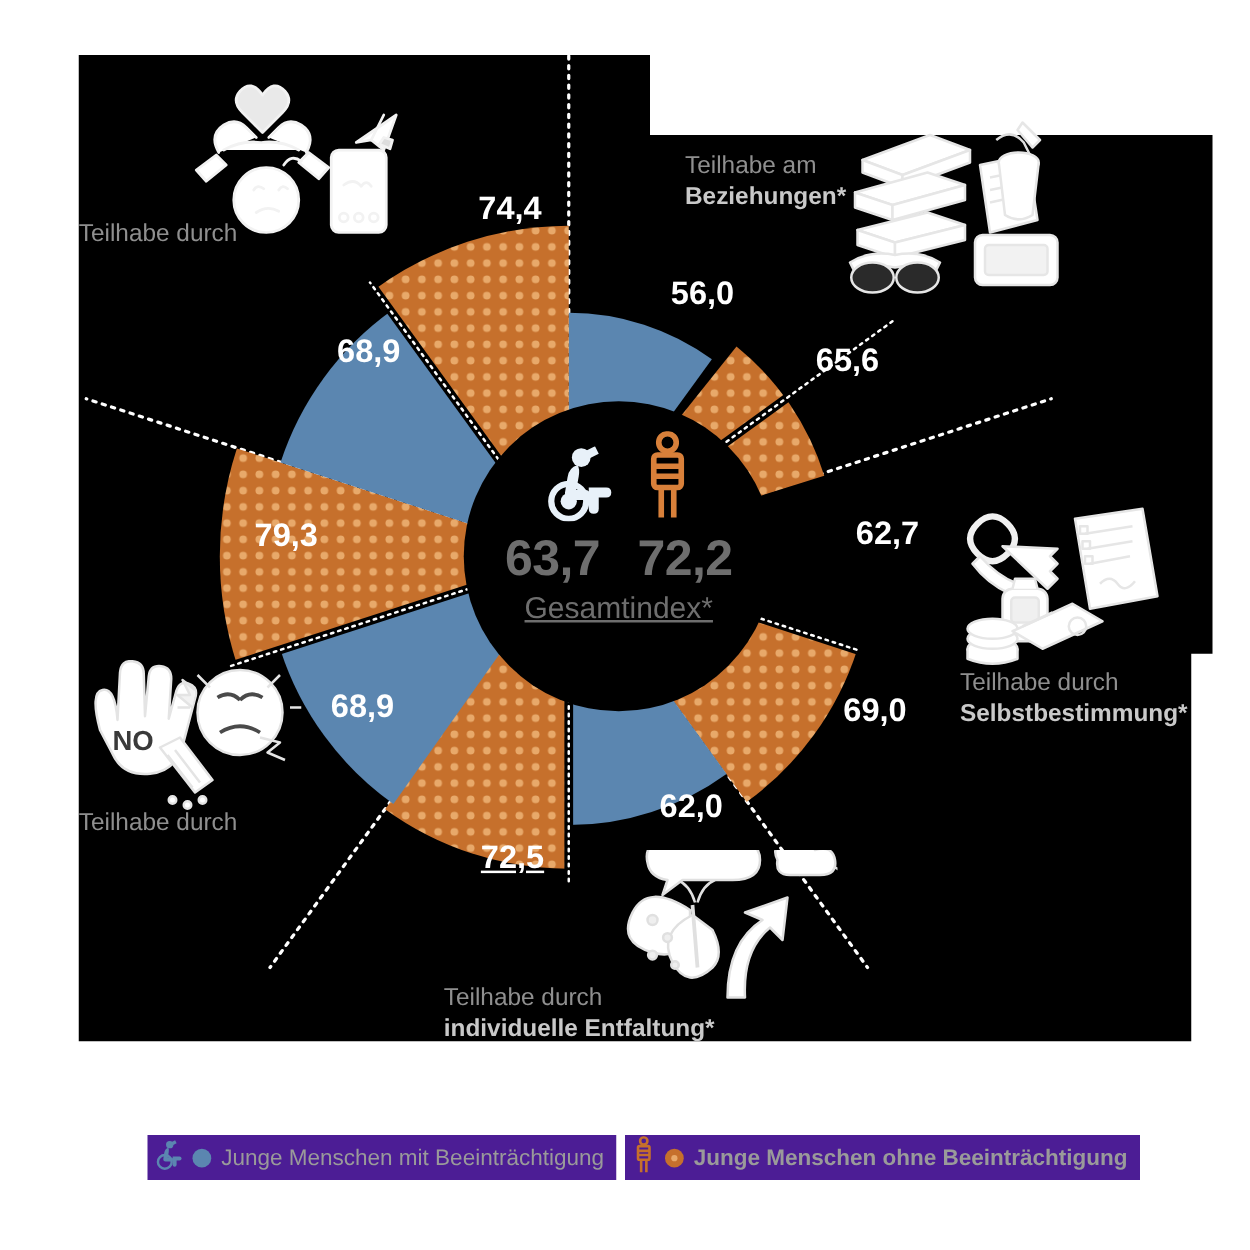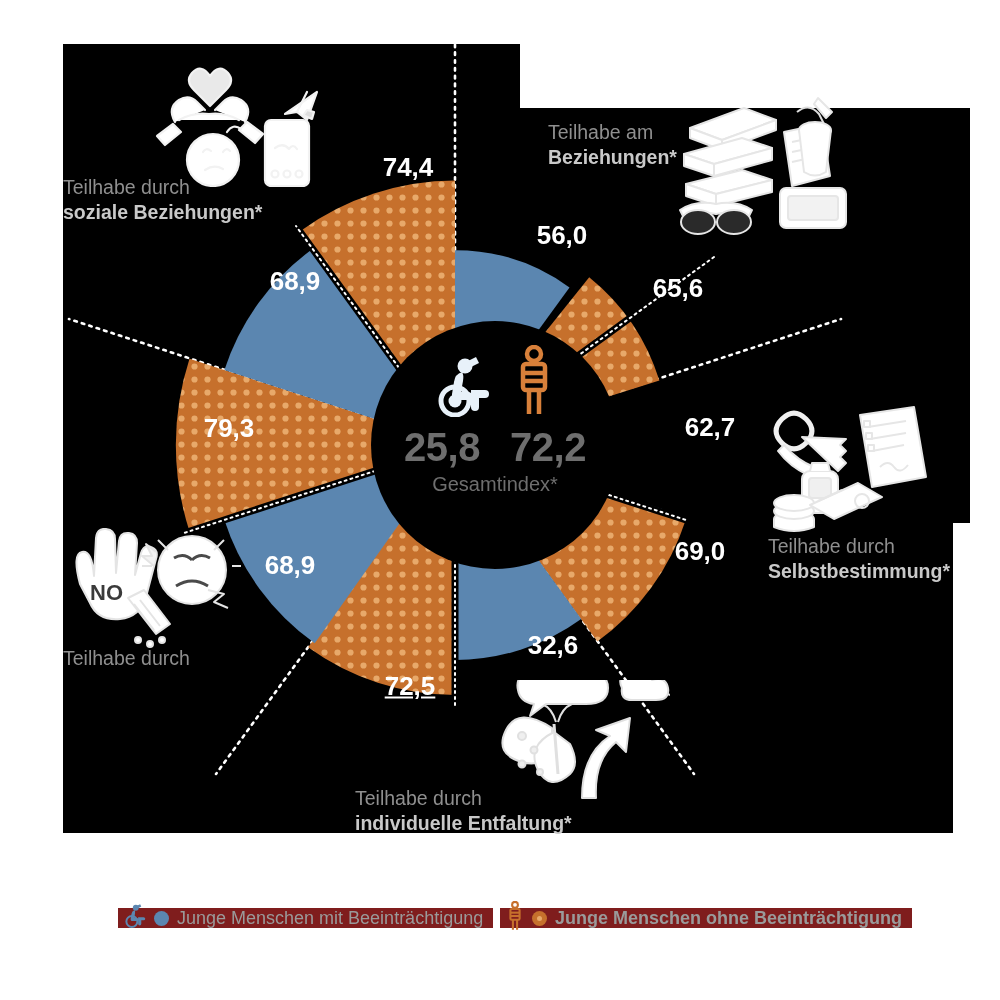--- a/index.html
+++ b/index.html
@@ -29,33 +29,33 @@
   
   #hub{position:absolute;left:371px;top:321px;width:248px;height:248px;
        border-radius:50%;background:#000;}
   #hub .icons{position:absolute;left:0;top:24px;width:100%;
       display:flex;justify-content:center;gap:22px;align-items:flex-end;}
   #hub .nums{position:absolute;left:0;top:104px;width:100%;
       display:flex;justify-content:center;gap:18px;color:#6e6e6e;
       font-size:40px;font-weight:bold;letter-spacing:-0.5px;}
   #hub .nums span{width:88px;text-align:center;}
   #hub .subtitle{position:absolute;left:0;top:152px;width:100%;
-      text-align:center;color:#6e6e6e;font-size:20px;}
+      text-align:center;color:#6e6e6e;font-size:24px;text-decoration:underline;}
 
   
   .val{position:absolute;color:#ffffff;font-size:26px;font-weight:bold;
        transform:translate(-50%,-50%);white-space:nowrap;}
 
   
   .illus{position:absolute;}
   .illus svg{display:block;}
 
   
-  .legend-box{position:absolute;background:#7f1d1d;display:flex;align-items:center;
-      height:20px;padding:0 10px 0 6px;gap:8px;}
+  .legend-box{position:absolute;background:#4c1d95;display:flex;align-items:center;
+      height:36px;padding:0 10px 0 6px;gap:8px;}
   #legend-left{left:118px;top:908px;}
   #legend-right{left:500px;top:908px;font-weight:bold;}
   .legend-box .lg-text{color:#9a9a9a;font-size:18px;white-space:nowrap;}
   .dot{width:15px;height:15px;border-radius:50%;flex:0 0 auto;}
   .dot.blue{background:#5b86b0;}
   .dot.orange{background:#c6702c;position:relative;}
   .dot.orange::after{content:"";position:absolute;left:5px;top:5px;width:5px;height:5px;
       border-radius:50%;background:#e8a96a;}
 </style>
 </head>
@@ -114,23 +114,23 @@
     <line x1="345" y1="345" x2="74" y2="433"></line>
     <line x1="345" y1="345" x2="186" y2="126"></line>
   </g>
 </svg>
 </div>
 
 <div class="val" style="left:562px;top:235px;">56,0</div>
 <div class="val" style="left:678px;top:288px;">65,6</div>
 
 <div class="val" style="left:710px;top:427px;">62,7</div>
-<div class="val" style="left:700px;top:551px;">69,0</div>
-
-<div class="val" style="left:553px;top:645px;">32,6</div>
+<div class="val" style="left:700px;top:568px;">69,0</div>
+
+<div class="val" style="left:553px;top:645px;">62,0</div>
 <div class="val" style="left:410px;top:686px;text-decoration:underline;">72,5</div>
 
 <div class="val" style="left:290px;top:565px;">68,9</div>
 <div class="val" style="left:201px;top:428px;margin-left:28px;">79,3</div>
 
 <div class="val" style="left:295px;top:281px;">68,9</div>
 <div class="val" style="left:408px;top:167px;">74,4</div>
 
 <div id="hub">
   <div class="icons">
@@ -154,21 +154,21 @@
           <rect x="10" y="19" width="22" height="26" rx="3"></rect>
           <line x1="10" y1="28" x2="32" y2="28"></line>
           <line x1="10" y1="36" x2="32" y2="36"></line>
           <line x1="16" y1="45" x2="16" y2="69"></line>
           <line x1="26" y1="45" x2="26" y2="69"></line>
         </g>
       </svg>
     </span>
   </div>
   <div class="nums">
-    <span>25,8</span>
+    <span>63,7</span>
     <span>72,2</span>
   </div>
   <div class="subtitle">Gesamtindex*</div>
 </div>
 
 <div class="cat-label" id="lab-alltag">
   <span>Teilhabe am</span>
   <b>Beziehungen*</b>
 </div>
 <div class="cat-label" id="lab-selbst">
@@ -177,21 +177,20 @@
 </div>
 <div class="cat-label" id="lab-individuell">
   <span>Teilhabe durch</span>
   <b>individuelle Entfaltung*</b>
 </div>
 <div class="cat-label" id="lab-nichtdis">
   <span>Teilhabe durch</span>
 </div>
 <div class="cat-label" id="lab-sozial">
   <span>Teilhabe durch</span>
-  <b>soziale Beziehungen*</b>
 </div>
 
 <div class="illus" style="left:135px;top:62px;">
   <svg width="190" height="125" viewBox="0 0 190 125">
     <g fill="none" stroke="#f2f2f2" stroke-width="2.2" stroke-linejoin="round" stroke-linecap="round">
       <path d="M40 60 q-8 -14 4 -22 q10 -6 18 2 l8 8" fill="#fff"></path>
       <path d="M110 60 q8 -14 -4 -22 q-10 -6 -18 2 l-8 8" fill="#fff"></path>
       <path d="M44 58 q14 -8 30 -6 q16 -2 30 6" fill="#fff"></path>
       <path d="M22 74 l16 -12 l8 8 l-16 13 z" fill="#fff"></path>
       <path d="M128 72 l-16 -12 l-8 8 l16 13 z" fill="#fff"></path>

